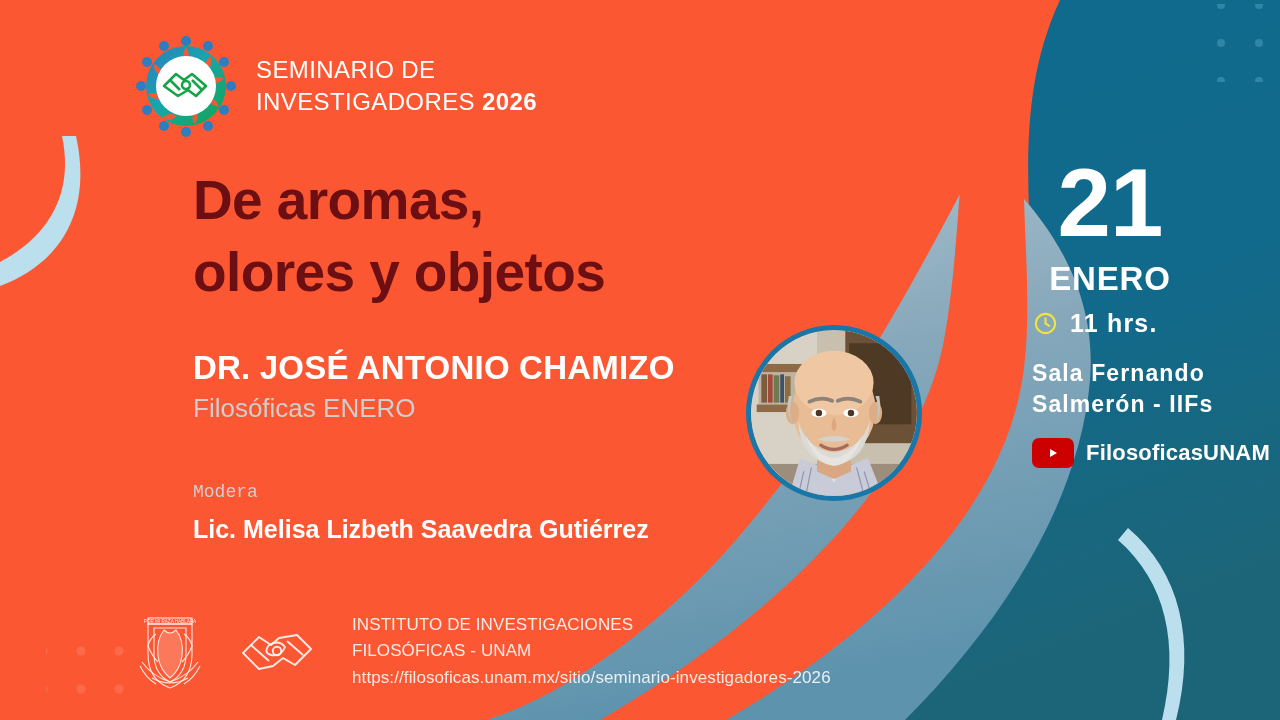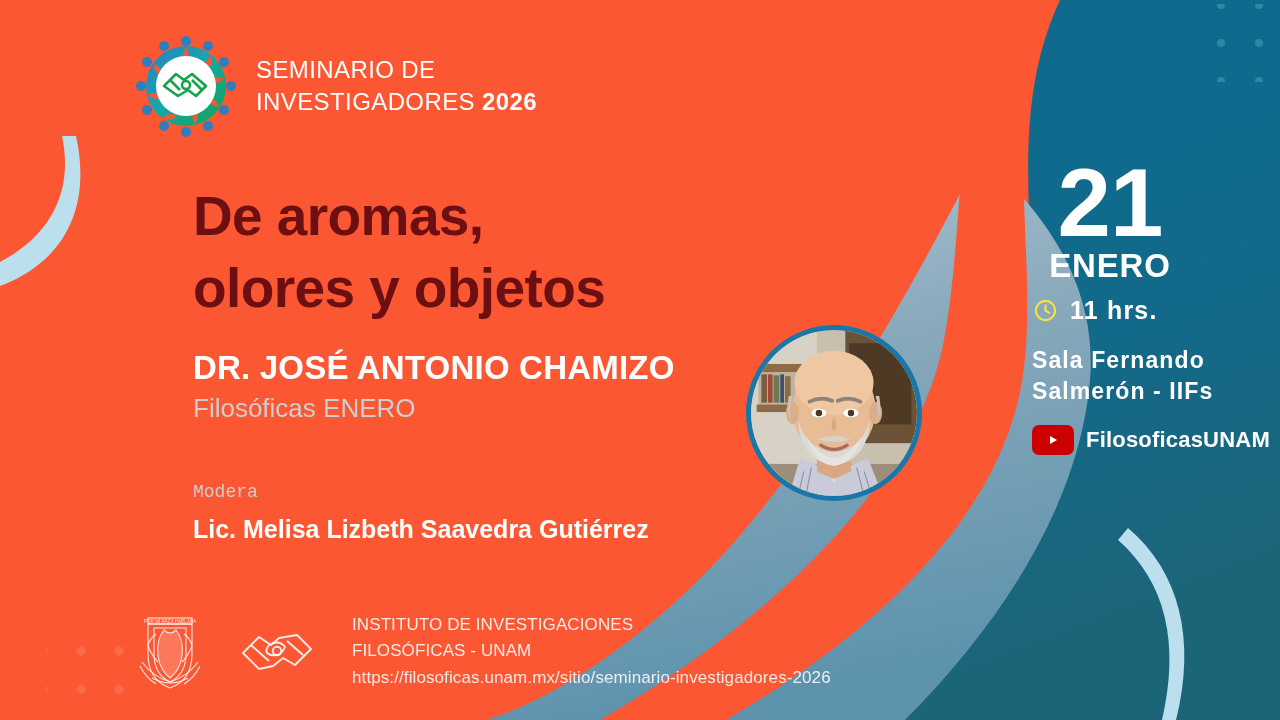--- a/index.html
+++ b/index.html
@@ -38,21 +38,21 @@
     letter-spacing: 0.4px;
   }
   .brand-line { display: block; white-space: nowrap; }
   .brand-line-1 { font-weight: 400; }
   .brand-line-2 { font-weight: 400; }
   .brand-year { font-weight: 700; }
 
   
   .title {
     position: absolute;
-    left: 193px; top: 181px;
+    left: 193px; top: 165px;
     width: 620px;
     color: #6B0F13;
     font-size: 55px;
     font-weight: 700;
     line-height: 1.30;
     letter-spacing: -0.6px;
     z-index: 5;
   }
   .title-line { display: block; white-space: nowrap; }
 
@@ -130,21 +130,21 @@
     letter-spacing: -1px;
     text-align: center;
     width: 180px;
   }
   .date-month {
     font-size: 33px;
     font-weight: 700;
     letter-spacing: 0.8px;
     text-align: center;
     width: 180px;
-    margin-top: 0;
+    margin-top: 13px;
   }
   .date-time-row {
     display: flex;
     align-items: center;
     gap: 13px;
     margin-top: 11px;
     padding-left: 14px;
   }
   .clock-icon { width: 23px; height: 23px; flex: 0 0 auto; display: block; }
   .date-time {

